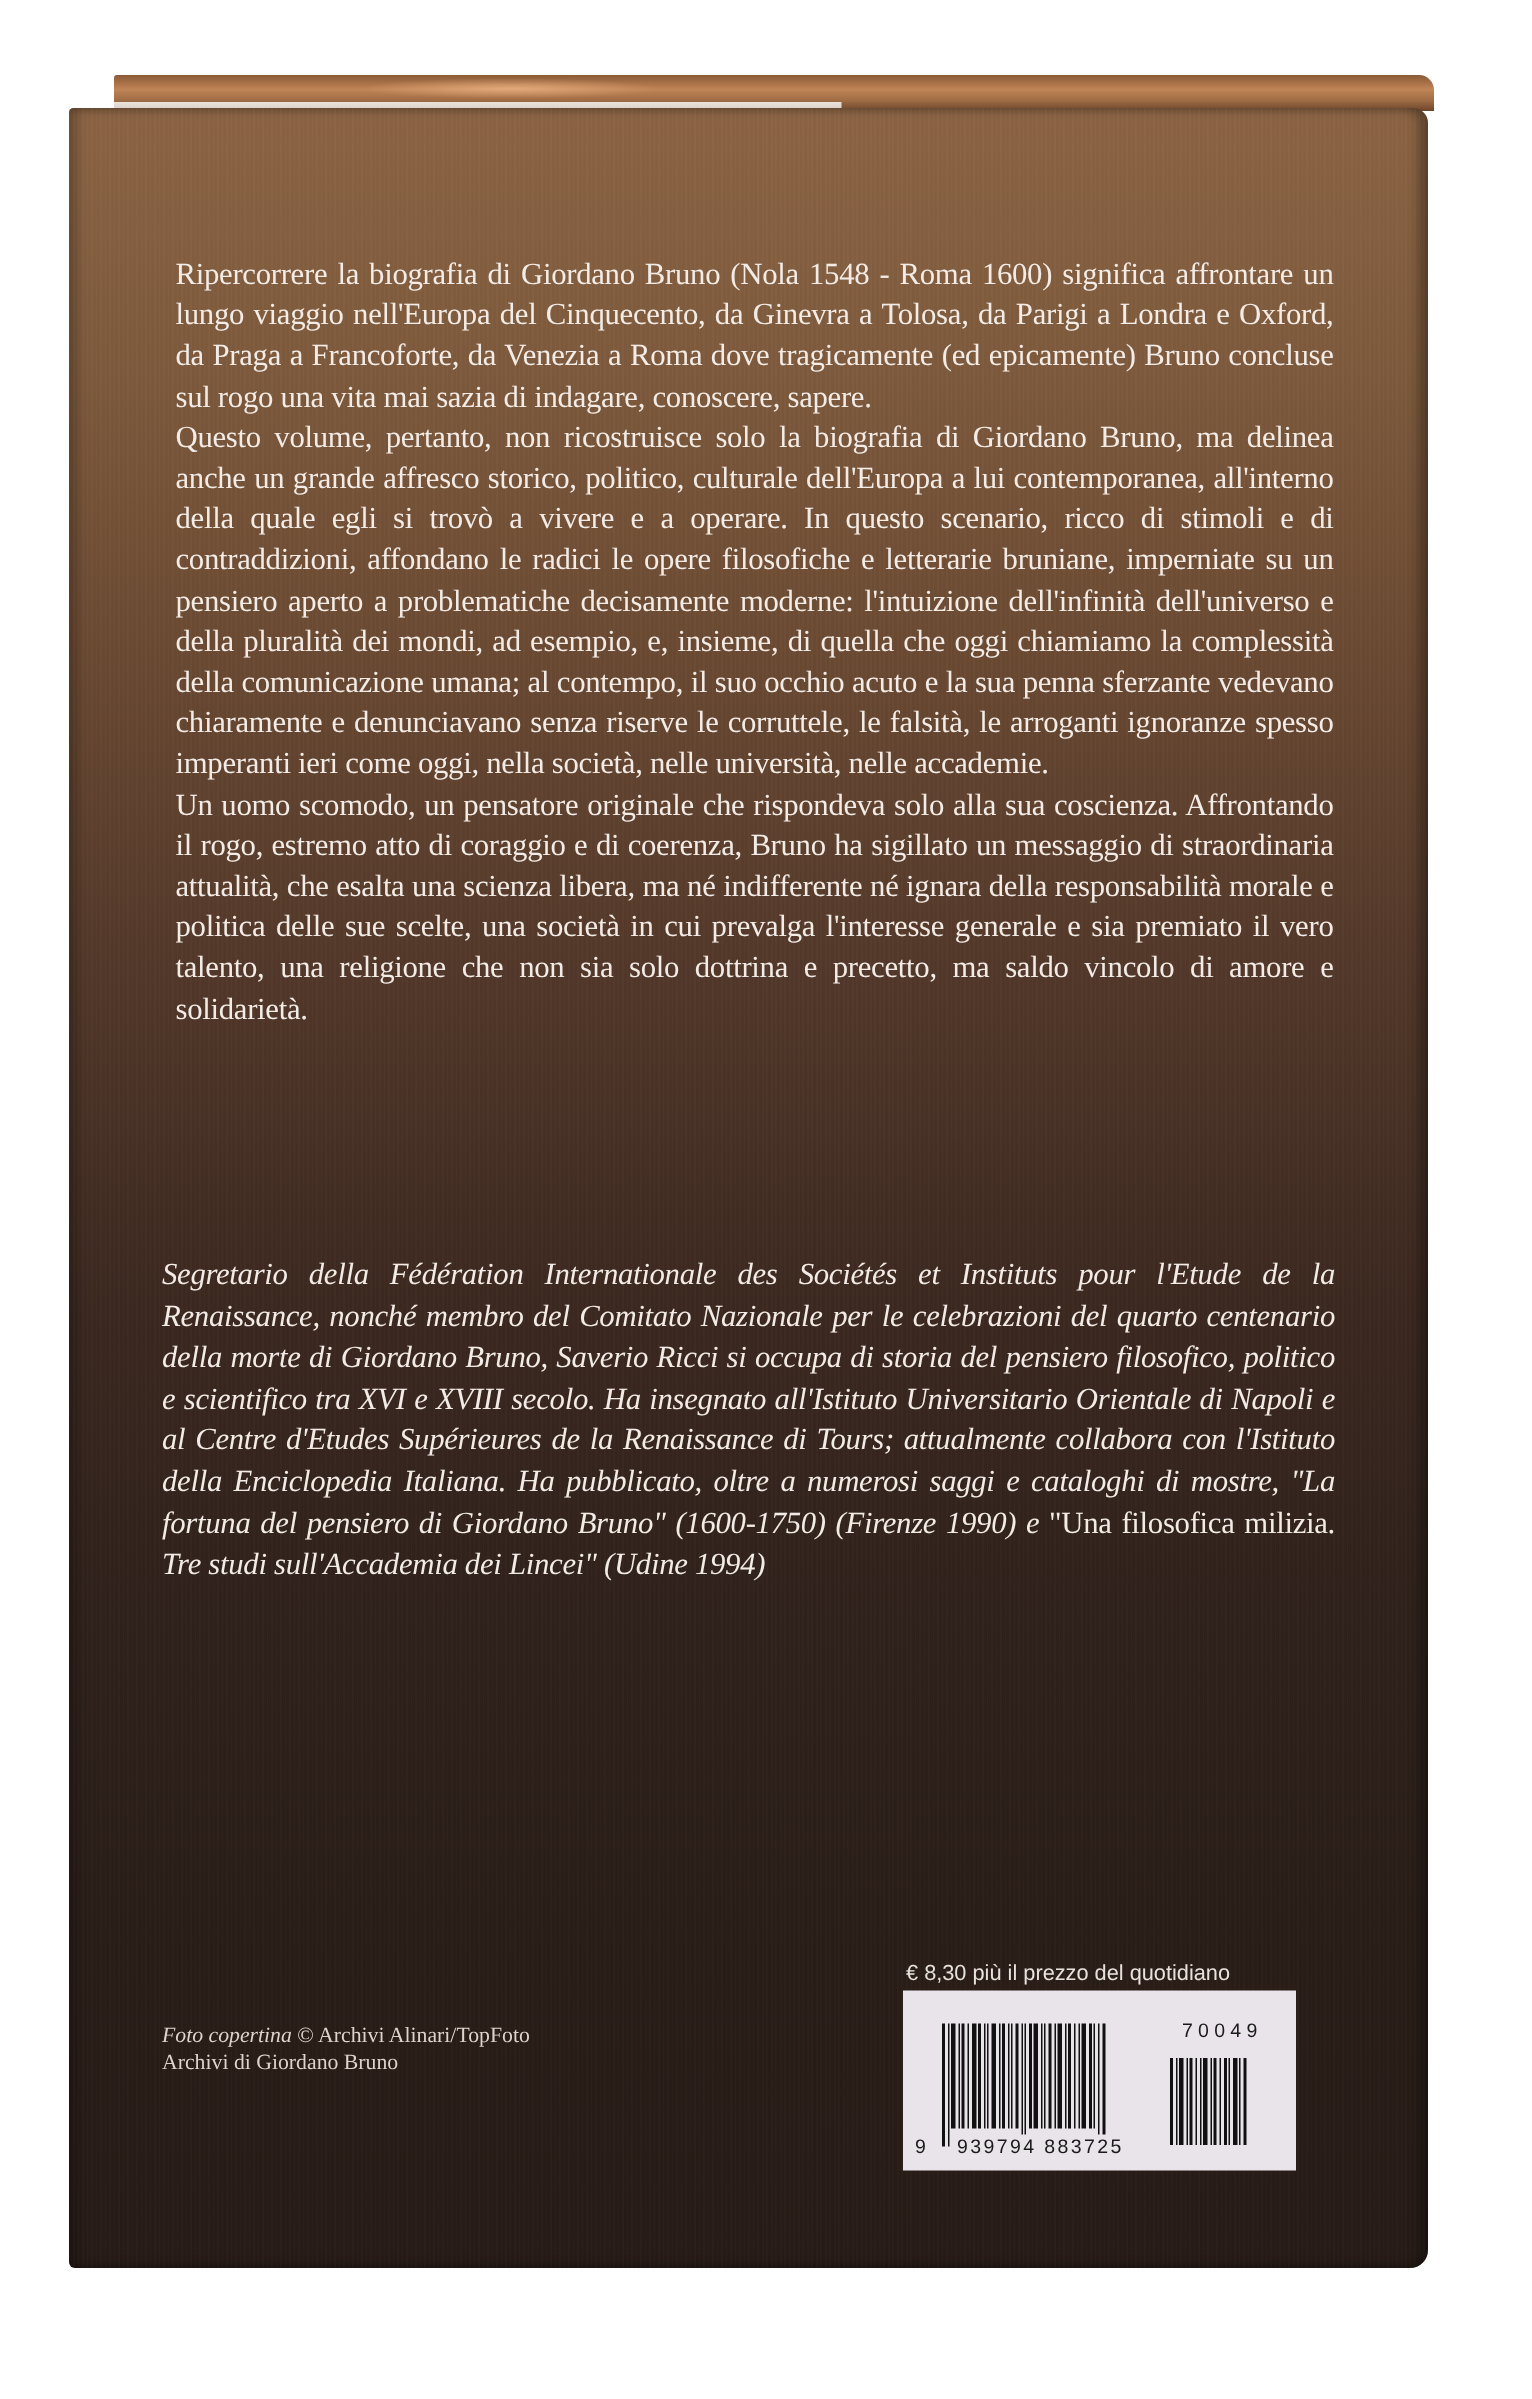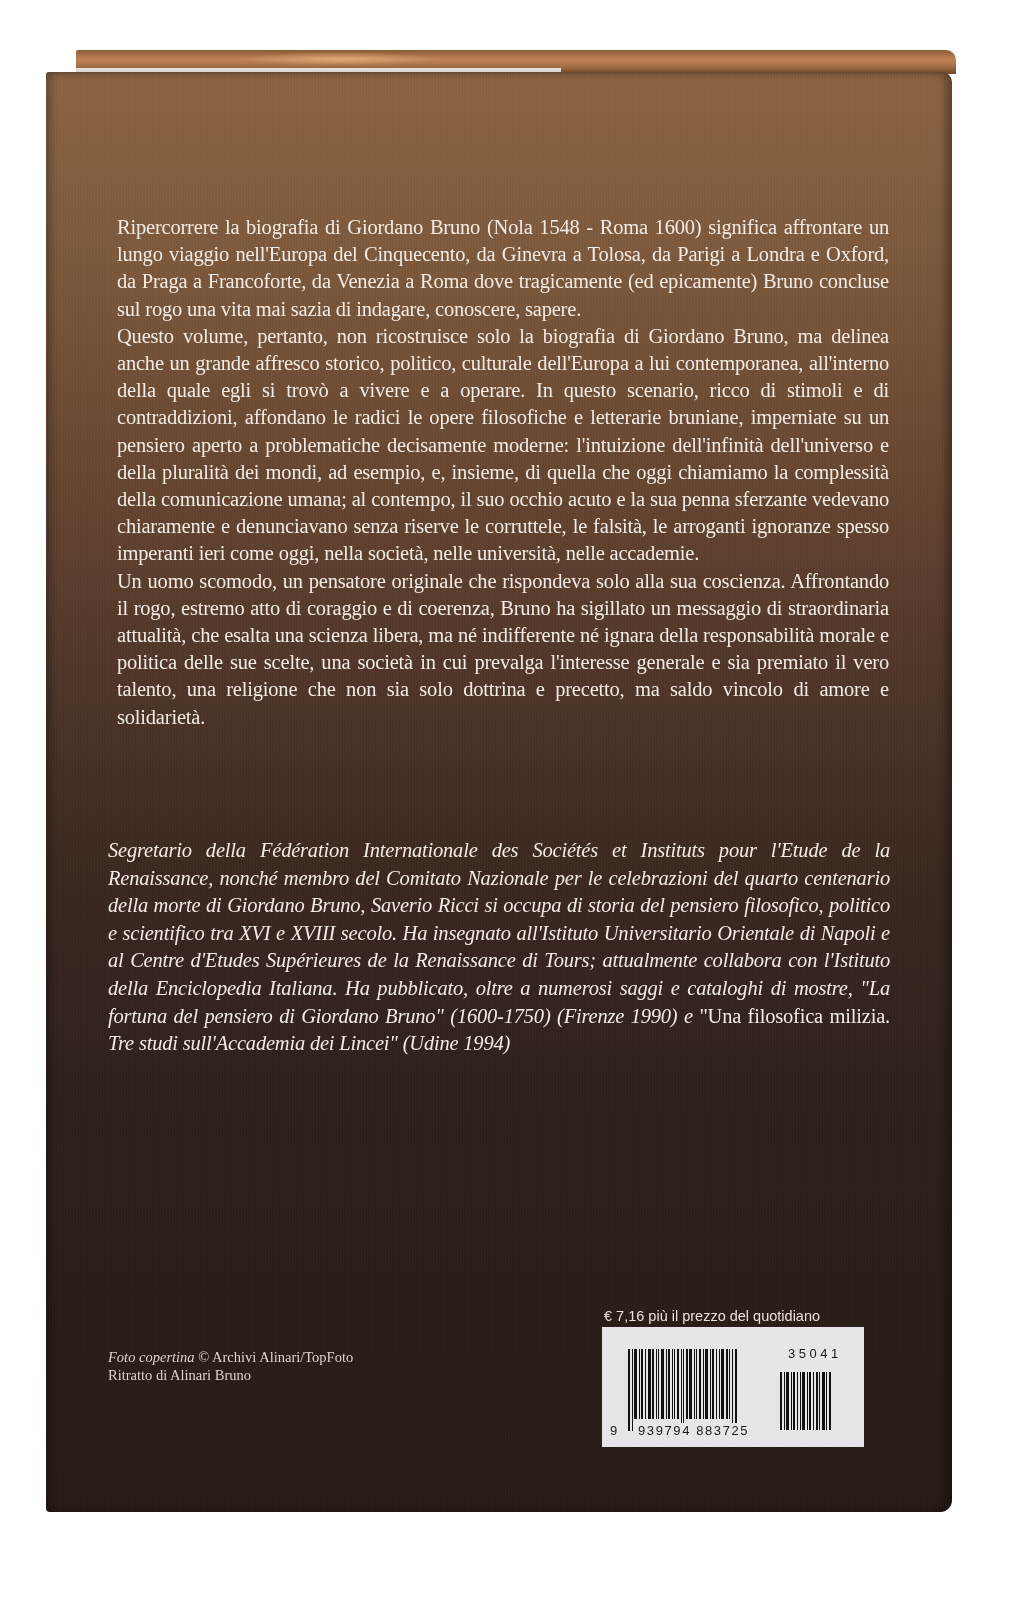--- a/index.html
+++ b/index.html
@@ -48,21 +48,20 @@
     border-radius: inherit; pointer-events: none;
   }
   .blurb {
     position: absolute;
     left: 117px; top: 170px; width: 772px;
     color: #f3ece6;
     font-size: 20.5px;
     line-height: 27.2px;
     text-align: justify;
     letter-spacing: -0.2px;
-    margin-top: 44px;
   }
   .blurb p { margin: 0; }
   .bio {
     position: absolute;
     left: 108px; top: 837px; width: 782px;
     color: #f3ece6;
     font-size: 20.5px;
     line-height: 27.6px;
     font-style: italic;
     text-align: justify;
@@ -130,21 +129,21 @@
 <div class="blurb">
   <p>Ripercorrere la biografia di Giordano Bruno (Nola 1548 - Roma 1600) significa affrontare un lungo viaggio nell'Europa del Cinquecento, da Ginevra a Tolosa, da Parigi a Londra e Oxford, da Praga a Francoforte, da Venezia a Roma dove tragicamente (ed epicamente) Bruno concluse sul rogo una vita mai sazia di indagare, conoscere, sapere.</p>
   <p>Questo volume, pertanto, non ricostruisce solo la biografia di Giordano Bruno, ma delinea anche un grande affresco storico, politico, culturale dell'Europa a lui contemporanea, all'interno della quale egli si trovò a vivere e a operare. In questo scenario, ricco di stimoli e di contraddizioni, affondano le radici le opere filosofiche e letterarie bruniane, imperniate su un pensiero aperto a problematiche decisamente moderne: l'intuizione dell'infinità dell'universo e della pluralità dei mondi, ad esempio, e, insieme, di quella che oggi chiamiamo la complessità della comunicazione umana; al contempo, il suo occhio acuto e la sua penna sferzante vedevano chiaramente e denunciavano senza riserve le corruttele, le falsità, le arroganti ignoranze spesso imperanti ieri come oggi, nella società, nelle università, nelle accademie.</p>
   <p>Un uomo scomodo, un pensatore originale che rispondeva solo alla sua coscienza. Affrontando il rogo, estremo atto di coraggio e di coerenza, Bruno ha sigillato un messaggio di straordinaria attualità, che esalta una scienza libera, ma né indifferente né ignara della responsabilità morale e politica delle sue scelte, una società in cui prevalga l'interesse generale e sia premiato il vero talento, una religione che non sia solo dottrina e precetto, ma saldo vincolo di amore e solidarietà.</p>
 </div>
 
 <div class="bio">
   <p><span>Segretario della Fédération Internationale des Sociétés et Instituts pour l'Etude de la Renaissance, nonché membro del Comitato Nazionale per le celebrazioni del quarto centenario della morte di Giordano Bruno, Saverio Ricci si occupa di storia del pensiero filosofico, politico e scientifico tra XVI e XVIII secolo. Ha insegnato all'Istituto Universitario Orientale di Napoli e al Centre d'Etudes Supérieures de la Renaissance di Tours; attualmente collabora con l'Istituto della Enciclopedia Italiana. Ha pubblicato, oltre a numerosi saggi e cataloghi di mostre, "La fortuna del pensiero di Giordano Bruno" (1600-1750) (Firenze 1990) e </span><span class="up">"Una filosofica milizia.</span><span> Tre studi sull'Accademia dei Lincei" (Udine 1994)</span></p>
 </div>
 
-<div class="price">€ 7,16 più il prezzo del quotidiano</div>
+<div class="price">€ 8,30 più il prezzo del quotidiano</div>
 
 <div class="barcode-box">
   <div class="bars-main">
     <span class="g" style="width:2px"></span>
       <span class="g" style="width:1px"></span>
       <span style="width:3px"></span>
       <span style="width:1px"></span>
       <span style="width:2px"></span>
       <span style="width:1px"></span>
       <span style="width:3px"></span>
@@ -169,21 +168,21 @@
       <span style="width:1px"></span>
       <span style="width:2px"></span>
       <span style="width:1px"></span>
       <span style="width:1px"></span>
       <span style="width:3px"></span>
       <span style="width:2px"></span>
       <span style="width:1px"></span>
       <span class="g" style="width:1px"></span>
       <span class="g" style="width:2px"></span>
   </div>
-  <div class="bc-add-num">35041</div>
+  <div class="bc-add-num">70049</div>
   <div class="bars-add">
     <span style="width:2px"></span>
       <span style="width:1px"></span>
       <span style="width:3px"></span>
       <span style="width:1px"></span>
       <span style="width:2px"></span>
       <span style="width:1px"></span>
       <span style="width:1px"></span>
       <span style="width:3px"></span>
       <span style="width:1px"></span>
@@ -194,14 +193,14 @@
       <span style="width:3px"></span>
       <span style="width:1px"></span>
       <span style="width:2px"></span>
   </div>
   <div class="bc-first">9</div>
   <div class="bc-main-num">939794 883725</div>
 </div>
 
 <div class="credits">
   <div><span class="it">Foto copertina</span> <span>© Archivi Alinari/TopFoto</span></div>
-  <div>Ritratto di Alinari Bruno</div>
+  <div>Archivi di Giordano Bruno</div>
 </div>
 
 </body></html>

